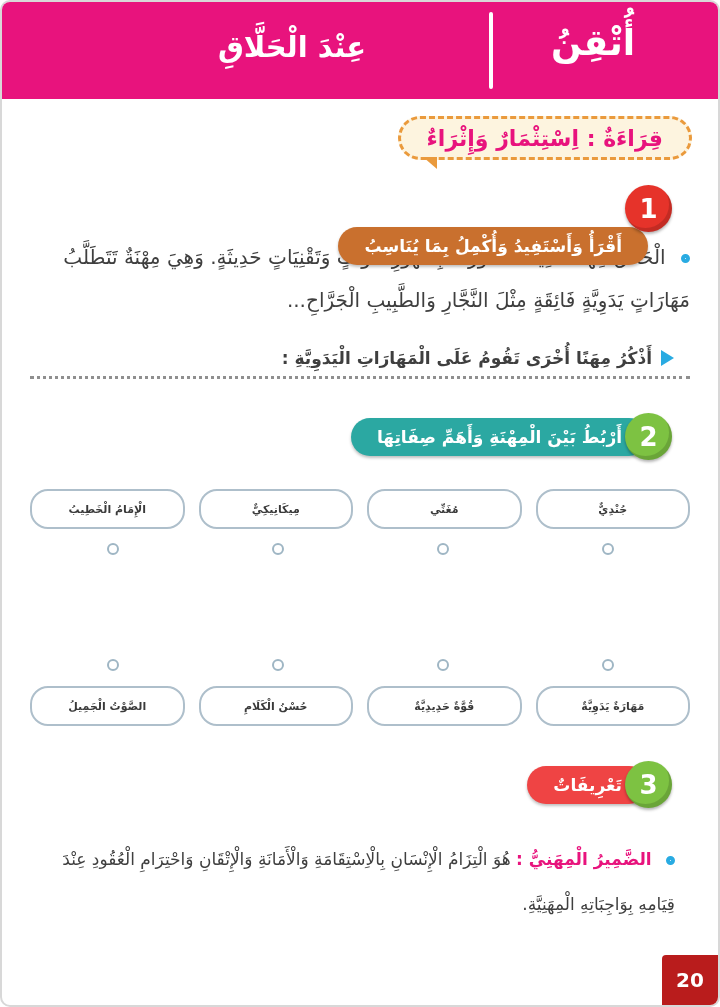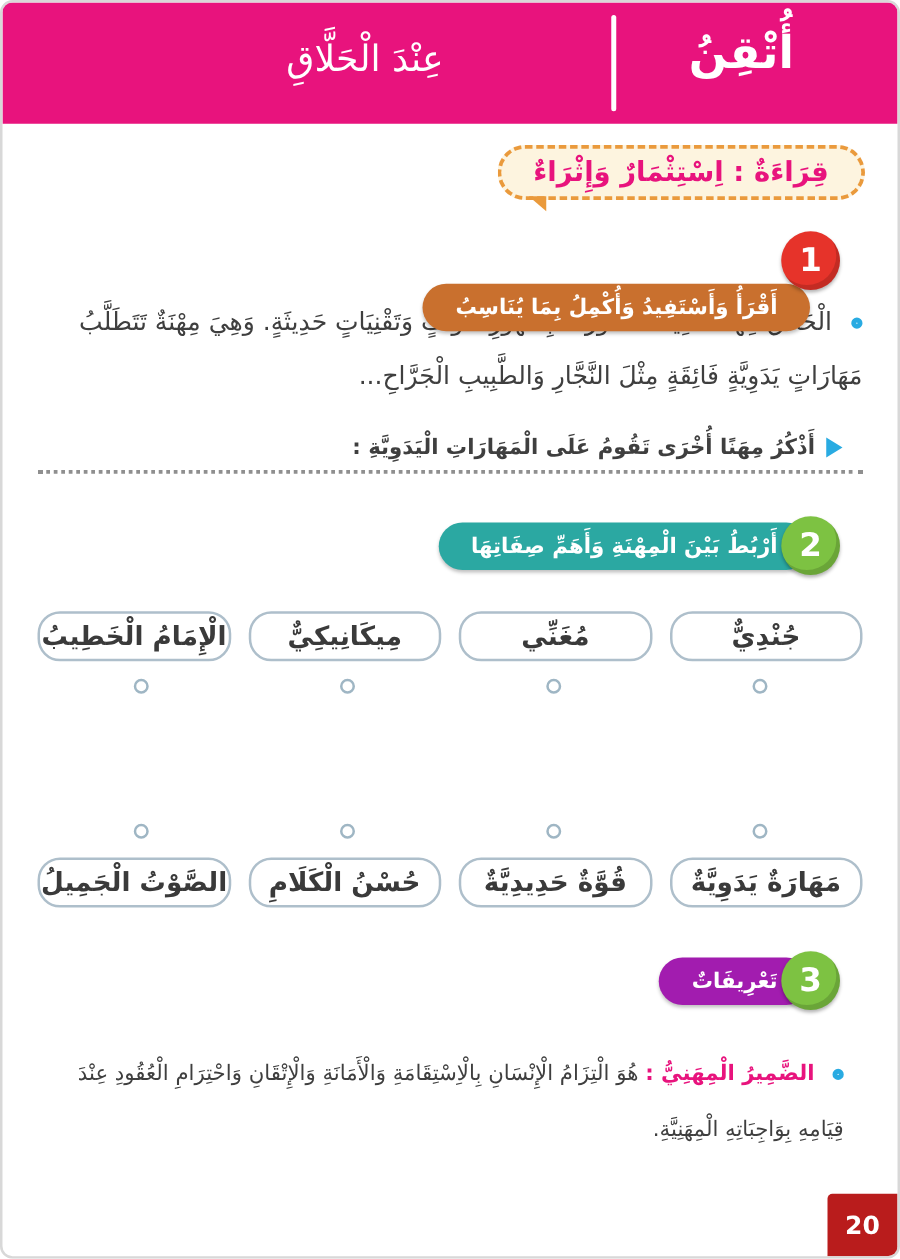--- a/index.html
+++ b/index.html
@@ -25,21 +25,21 @@
     position: absolute; top: 20px; right: 35px; width: 180px;
     text-align: center; color: #fff; font-weight: bold; font-size: 36px;
     direction: rtl;
   }
   .header-divider {
     position: absolute; top: 10px; left: 487px; width: 4px; height: 77px;
     background: #ffffff; border-radius: 2px;
   }
   .header-lesson {
     position: absolute; top: 28px; left: 150px; width: 280px;
-    text-align: center; color: #fff; font-weight: normal; font-size: 29px;
+    text-align: center; color: #fff; font-weight: bold; font-size: 29px;
     direction: rtl;
   }
 
   
   .badge {
     position: absolute; top: 114px; right: 26px; height: 44px;
     padding: 0 26px;
     display: inline-flex; align-items: center; justify-content: center;
     background: #FDF4DF; border: 3px dashed #EA9A3C; border-radius: 24px;
     color: #E8137D; font-weight: bold; font-size: 22px; direction: rtl;
@@ -55,21 +55,21 @@
   .banner {
     position: absolute; right: 70px; height: 38px; padding: 0 26px;
     display: inline-flex; align-items: center; justify-content: center;
     border-radius: 19px; color: #fff; font-weight: bold; font-size: 17px;
     direction: rtl; white-space: nowrap;
     box-shadow: 0 2px 3px rgba(0,0,0,0.25);
     z-index: 1;
   }
   .banner-orange { top: 188px; background: #C9702E; margin-top: 37px; }
   .banner-teal   { top: 416px; background: #2BA8A2; }
-  .banner-green  { top: 764px; background: #a21caf; }
+  .banner-green  { top: 764px; background: #ef4444; }
 
   .num-circle {
     position: absolute; right: 46px; width: 47px; height: 47px;
     border-radius: 50%;
     display: flex; align-items: center; justify-content: center;
     color: #fff; font-weight: bold; font-size: 26px;
     box-shadow: inset -3px -4px 0 rgba(0,0,0,0.15), 0 2px 3px rgba(0,0,0,0.3);
     z-index: 2;
   }
   .num-1 { top: 183px; background: #E6332A; }
@@ -109,21 +109,21 @@
     position: absolute; left: 28px; right: 28px;
     display: grid; grid-template-columns: repeat(4, 1fr); gap: 14px;
     direction: rtl;
   }
   .row-professions { top: 487px; }
   .row-qualities   { top: 684px; }
   .match-box {
     height: 40px;
     border: 2.5px solid #AEBFCB; border-radius: 18px; background: #fff;
     display: flex; align-items: center; justify-content: center;
-    font-size: 21px; font-weight: bold; color: #3a3a3a;
+    font-size: 11px; font-weight: bold; color: #3a3a3a;
     direction: rtl; white-space: nowrap;
     cursor: pointer;
   }
   .dots-row {
     position: absolute; left: 28px; right: 28px;
     display: grid; grid-template-columns: repeat(4, 1fr);
     direction: rtl; justify-items: center;
   }
   .dots-top    { top: 541px; }
   .dots-bottom { top: 657px; }

